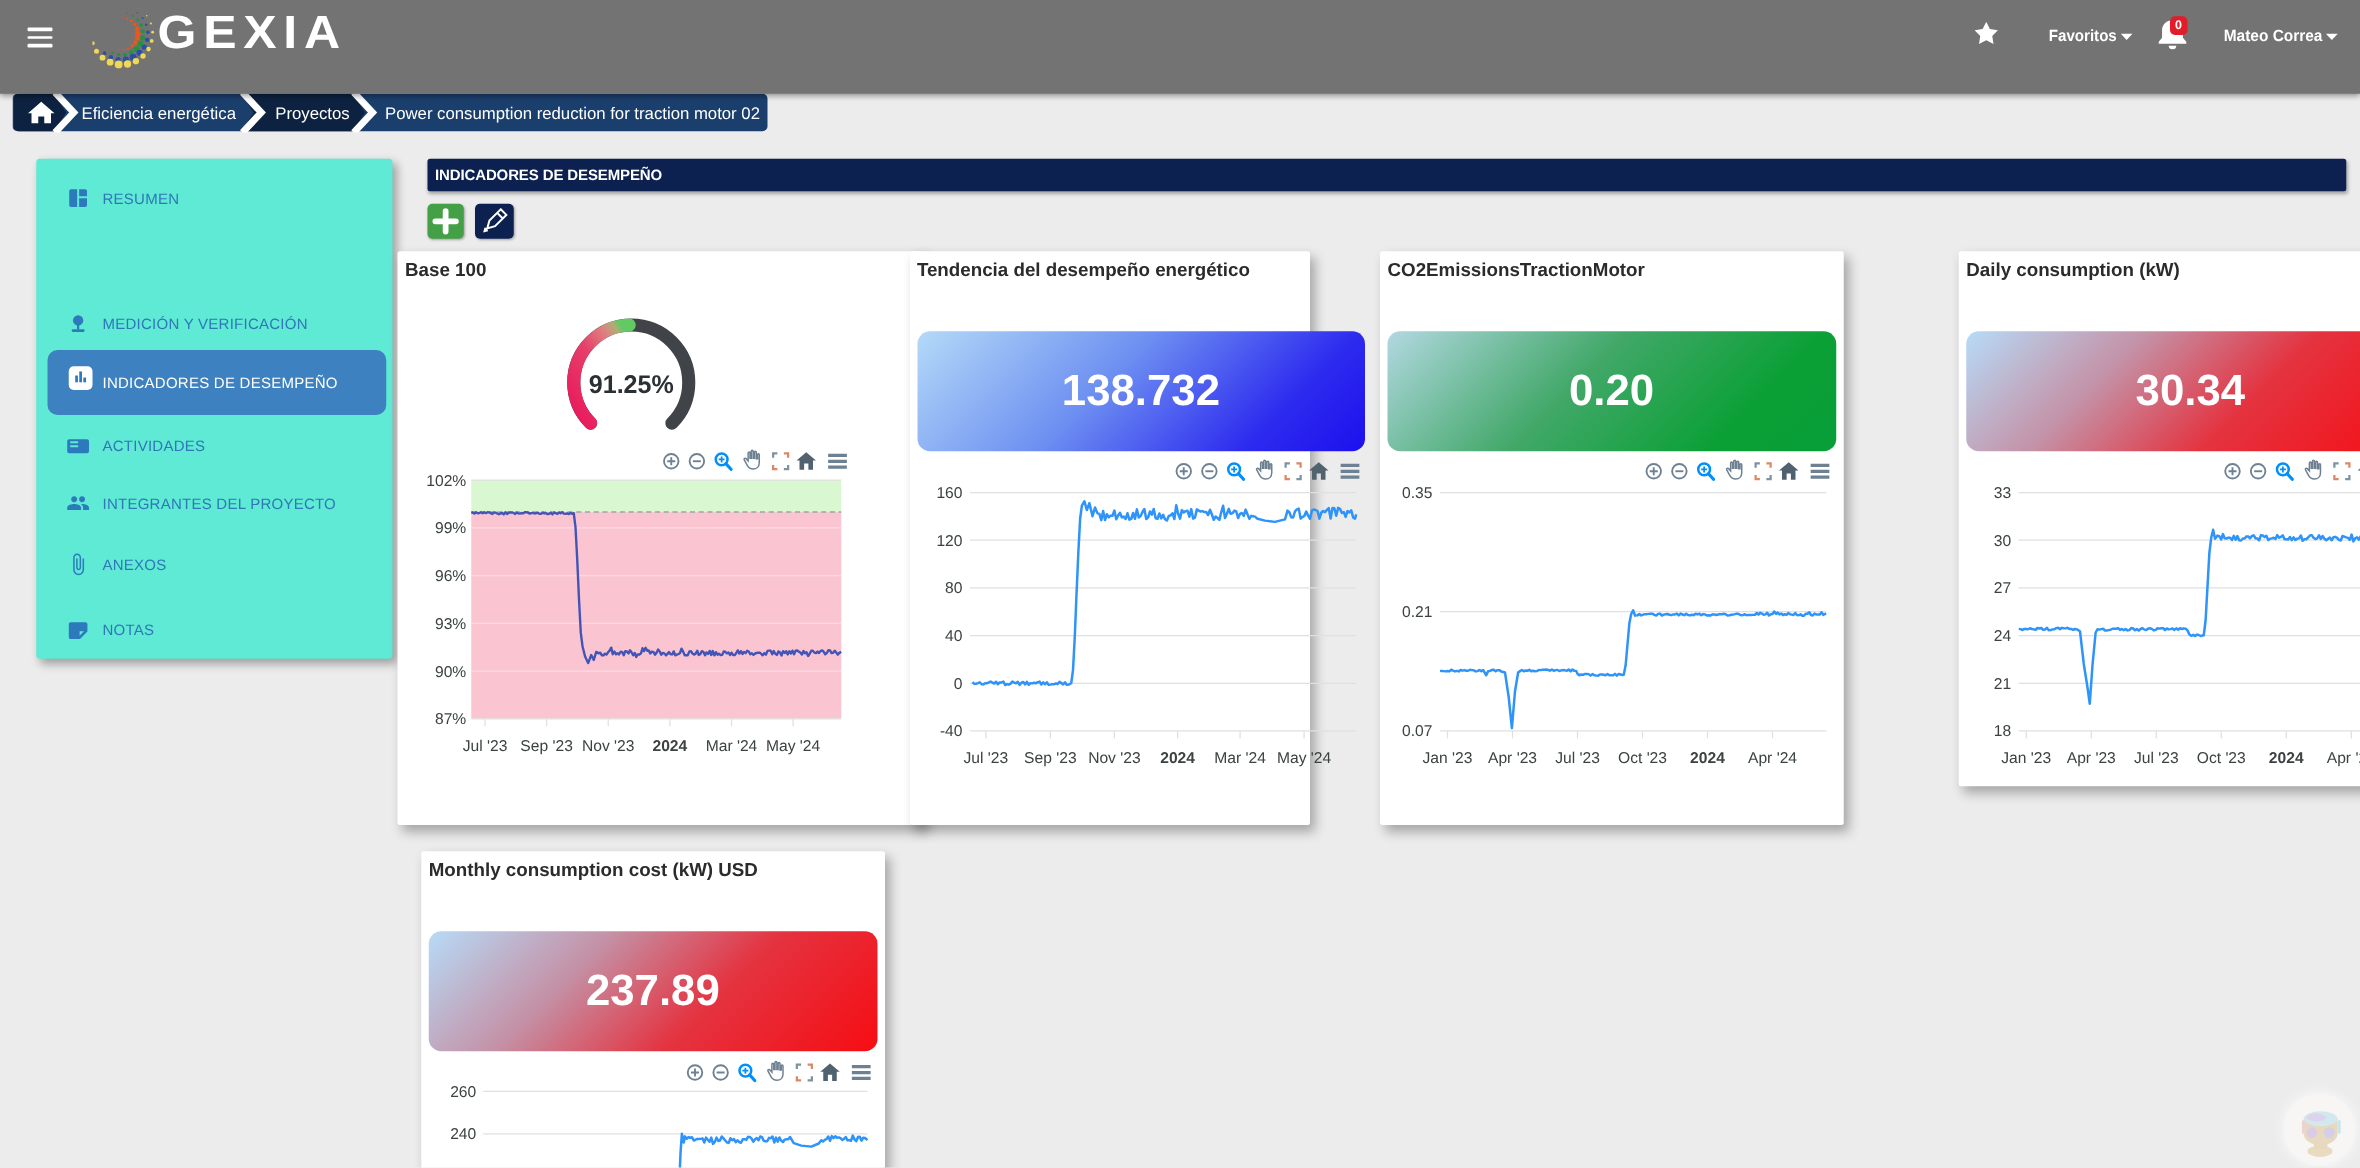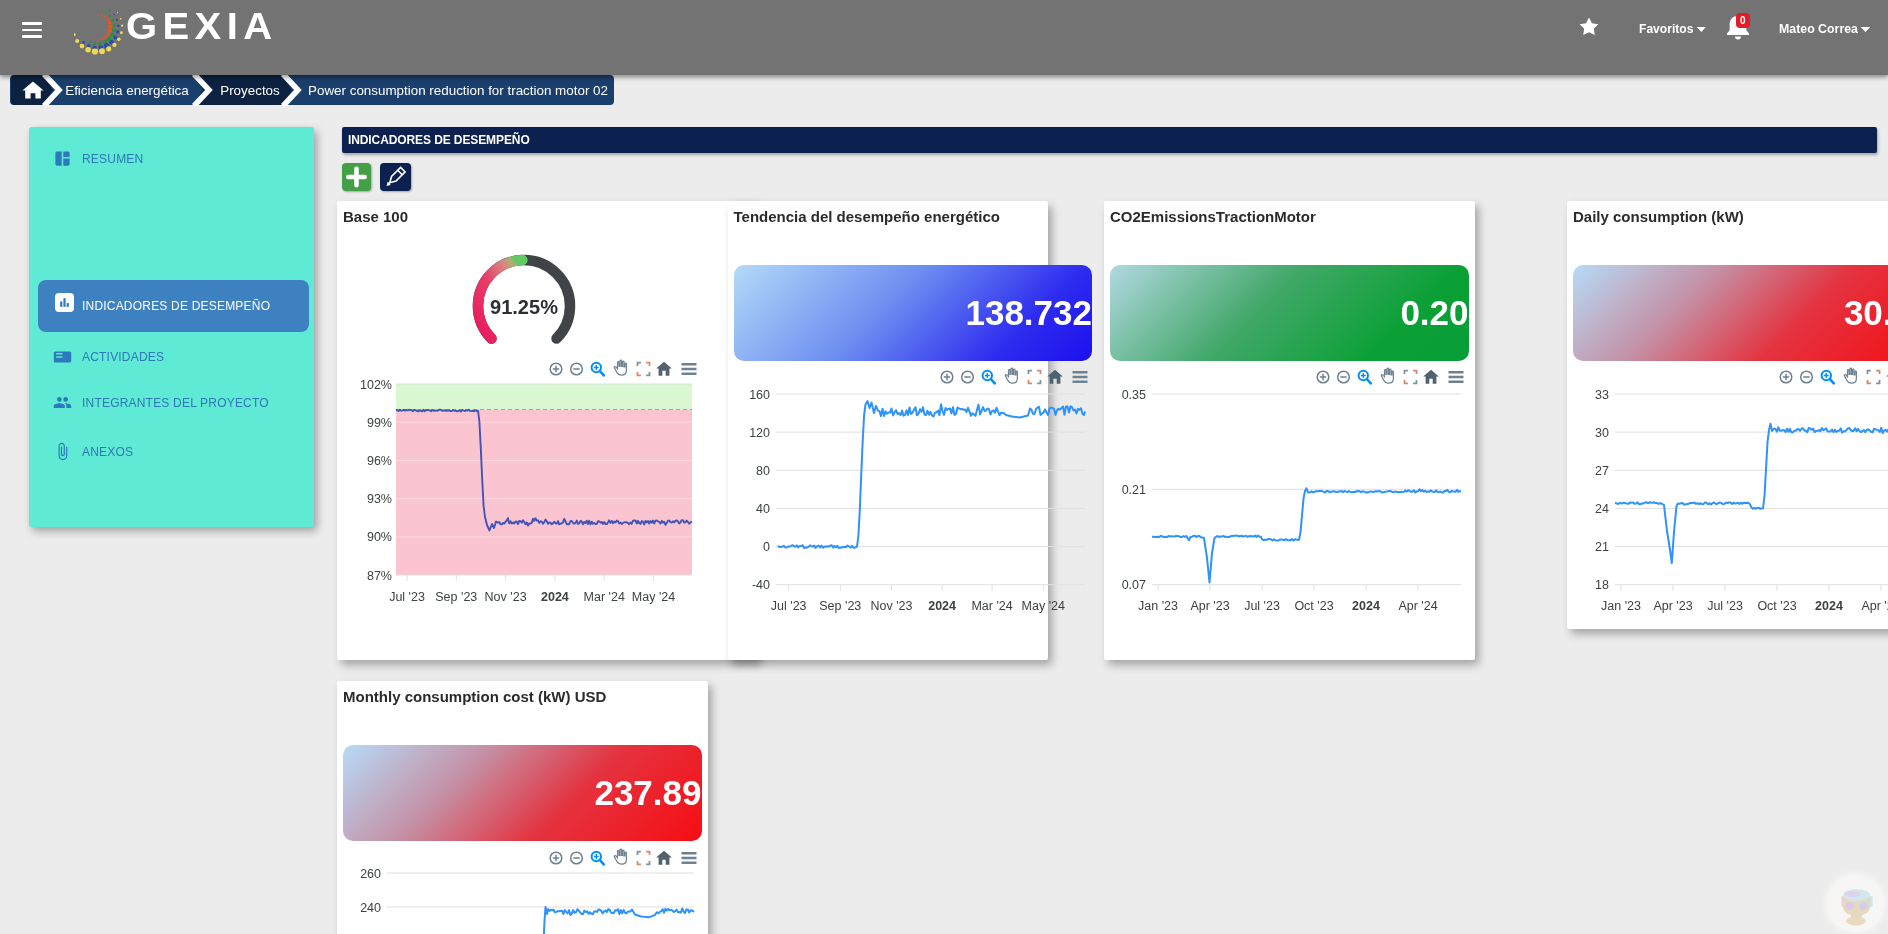--- a/index.html
+++ b/index.html
@@ -27,21 +27,21 @@
   text-align:center;line-height:19px}
 .ibox svg{vertical-align:-1px}
 .mainhdr{position:absolute;left:342px;top:127px;width:1535px;height:26px;background:#0c2150;
   border-radius:2px;color:#fff;font-size:12px;font-weight:bold;letter-spacing:-0.1px;line-height:26px;padding-left:6px;
   box-shadow:1px 2px 3px rgba(0,0,0,.3)}
 .btn{position:absolute;top:163px;border-radius:4px;box-shadow:1px 1px 2px rgba(0,0,0,.3)}
 .card{position:absolute;background:#fff;border-radius:2px;box-shadow:4px 5px 9px rgba(0,0,0,.30)}
 .ctitle{position:absolute;left:6px;top:7px;font-size:15px;font-weight:bold;color:#2b2b2b}
 .cs{position:absolute;left:0;top:0}
 .nbox{position:absolute;left:6px;top:64px;width:358.5px;height:96px;border-radius:10px;
-  color:#fff;font-size:35px;font-weight:bold;text-align:right;line-height:95px;letter-spacing:0px}
+  color:#fff;font-size:35px;font-weight:bold;text-align:center;line-height:95px;letter-spacing:0px}
 .robot{position:absolute;left:1827px;top:875px;width:57px;height:57px;border-radius:50%;background:#f7f6f4;
   box-shadow:0 0 10px rgba(255,255,255,.9)}
 </style></head>
 <body>
 <div class="topbar">
   <div class="burger">
       <div></div>
       <div></div>
       <div></div>
     </div>
@@ -124,20 +124,28 @@
       <text x="448" y="21" text-anchor="middle">Power consumption reduction for traction motor 02</text>
     </g>
   </svg>
 <div class="sidebar">
     <div class="mi" style="top:8.7px">
       <svg class="mic" width="19" height="19" viewBox="0 0 24 24" fill="#2c79bb">
         <path d="M11 21H5c-1.1 0-2-.9-2-2V5c0-1.1.9-2 2-2h6v18zm2 0h6c1.1 0 2-.9 2-2v-7h-8v9zm8-11V5c0-1.1-.9-2-2-2h-6v7h8z"></path>
       </svg>
       <span class="mt">RESUMEN</span>
     </div>
+    <div class="mi" style="top:109.4px">
+      <svg class="mic" width="19" height="19" viewBox="0 0 24 24" fill="#2c79bb">
+        <circle cx="12" cy="8" r="5.2"></circle>
+        <rect x="10.9" y="12" width="2.2" height="5"></rect>
+        <rect x="5.5" y="17" width="13" height="2.6" rx="1.3"></rect>
+      </svg>
+      <span class="mt">MEDICIÓN Y VERIFICACIÓN</span>
+    </div>
     <div class="mi active" style="top:155.7px">
       <span class="ibox"><svg width="13" height="13" viewBox="0 0 24 24" fill="#2c79bb">
           <rect x="4" y="10" width="4" height="10"></rect>
           <rect x="10" y="4" width="4" height="16"></rect>
           <rect x="16" y="13" width="4" height="7"></rect>
         </svg></span>
       <span class="mt">INDICADORES DE DESEMPEÑO</span>
     </div>
     <div class="mi" style="top:206.7px">
       <svg class="mic" width="19" height="19" viewBox="0 0 24 24" fill="#2c79bb">
@@ -149,34 +157,40 @@
       <svg class="mic" width="19" height="19" viewBox="0 0 24 24" fill="#2c79bb">
         <path d="M16.5 6v11.5c0 2.21-1.79 4-4 4s-4-1.79-4-4V5c0-1.38 1.12-2.5 2.5-2.5s2.5 1.12 2.5 2.5v10.5c0 .55-.45 1-1 1s-1-.45-1-1V6H10v9.5c0 1.38 1.12 2.5 2.5 2.5s2.5-1.12 2.5-2.5V5c0-2.21-1.79-4-4-4S7 2.79 7 5v12.5c0 3.04 2.46 5.5 5.5 5.5s5.5-2.46 5.5-5.5V6h-1.5z"></path>
       </svg>
       <span class="mt">ANEXOS</span>
     </div>
     <div class="mi" style="top:252.5px">
       <svg class="mic" width="19" height="19" viewBox="0 0 24 24" fill="#2c79bb">
         <path d="M16 11c1.66 0 2.99-1.34 2.99-3S17.66 5 16 5c-1.66 0-3 1.34-3 3s1.34 3 3 3zm-8 0c1.66 0 2.99-1.34 2.99-3S9.66 5 8 5C6.34 5 5 6.34 5 8s1.34 3 3 3zm0 2c-2.33 0-7 1.17-7 3.5V19h14v-2.5c0-2.33-4.67-3.5-7-3.5zm8 0c-.29 0-.62.02-.97.05 1.16.84 1.97 1.97 1.97 3.45V19h6v-2.5c0-2.33-4.67-3.5-7-3.5z"></path>
       </svg>
       <span class="mt">INTEGRANTES DEL PROYECTO</span>
+    </div>
+    <div class="mi" style="top:354.3px">
+      <svg class="mic" width="19" height="19" viewBox="0 0 24 24" fill="#2c79bb">
+        <path d="M19.5 3.5H4.5c-1 0-1.9.9-1.9 1.9v13.2c0 1 .9 1.9 1.9 1.9h9.4l7.5-7.5V5.4c0-1-.9-1.9-1.9-1.9zm-6 13.6v-4.4h4.4z"></path>
+      </svg>
+      <span class="mt">NOTAS</span>
     </div>
   </div>
 <div class="mainhdr">INDICADORES DE DESEMPEÑO</div>
 <div class="btn" style="left:342px;width:29px;height:28px;background:#43a047">
   <svg width="29" height="28">
       <path d="M14.5,5.8 v16.4 M6.3,14 h16.4" stroke="#fff" stroke-width="4.6" stroke-linecap="round"></path>
     </svg></div>
 <div class="btn" style="left:379.5px;width:31px;height:28px;background:#0c2150">
   <svg width="31" height="28" viewBox="0 0 31 28">
       <g transform="translate(15.5,14) rotate(45) scale(1.22)" stroke="#fff" fill="none" stroke-width="1.3">
   <path d="M-2.6,-8.5 h5.2 v10.5 l-2.6,4.6 l-2.6,-4.6 z M-2.6,-5.2 h5.2 M-1.1,7.2 l1.1,1.9 l1.1,-1.9"></path>
       </g>
     </svg></div>
-<div class="card " style="left:337px;top:201px;width:421px;height:459px">
+<div class="card " style="left:318px;top:201px;width:421px;height:459px">
     <div class="ctitle">Base 100</div>
     <svg class="cs" width="370.5" height="459" viewBox="0 0 370.5 459">
       <defs>
         <g id="tb" fill="none" stroke="#6e8192" stroke-width="1.5">
           <circle cx="219" cy="0" r="5.8"></circle>
           <path d="M215.8,0 h6.4 M219,-3.2 v6.4"></path>
           <circle cx="239.5" cy="0" r="5.8"></circle>
           <path d="M236.3,0 h6.4"></path>
           <g stroke="#008ffb">
             <circle cx="259.3" cy="-1.5" r="4.7" stroke-width="2"></circle>

